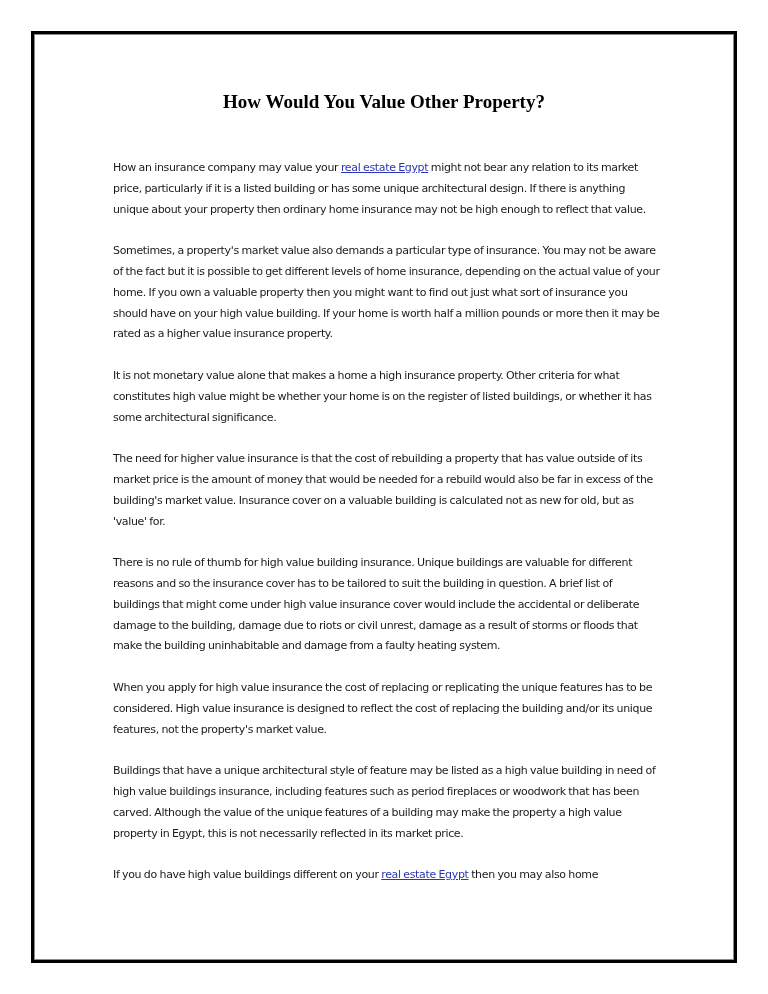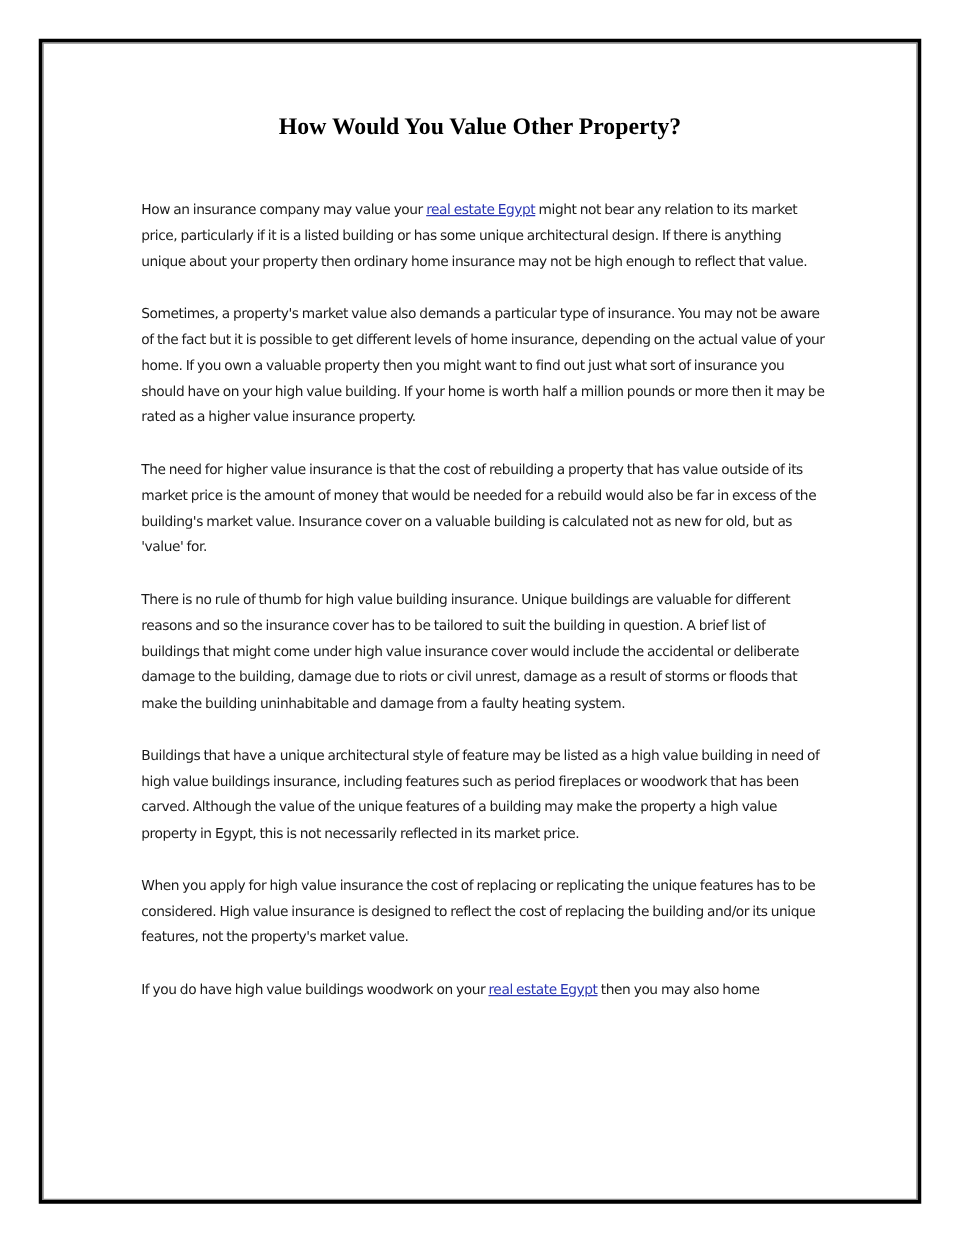--- a/index.html
+++ b/index.html
@@ -45,18 +45,19 @@
 
 <div class="page-frame">
   <div class="page-frame-inner"></div>
 </div>
 
 <h1 class="title">How Would You Value Other Property?</h1>
 
 <div class="content">
   <p><span>How an insurance company may value your </span><a class="link">real estate Egypt</a><span> might not bear any relation to its market price, particularly if it is a listed building or has some unique architectural design. If there is anything unique about your property then ordinary home insurance may not be high enough to reflect that value.</span></p>
   <p>Sometimes, a property's market value also demands a particular type of insurance. You may not be aware of the fact but it is possible to get different levels of home insurance, depending on the actual value of your home. If you own a valuable property then you might want to find out just what sort of insurance you should have on your high value building. If your home is worth half a million pounds or more then it may be rated as a higher value insurance property.</p>
+  <p>It is not monetary value alone that makes a home a high insurance property. Other criteria for what constitutes high value might be whether your home is on the register of listed buildings, or whether it has some architectural significance.</p>
   <p>The need for higher value insurance is that the cost of rebuilding a property that has value outside of its market price is the amount of money that would be needed for a rebuild would also be far in excess of the building's market value. Insurance cover on a valuable building is calculated not as new for old, but as 'value' for.</p>
   <p>There is no rule of thumb for high value building insurance. Unique buildings are valuable for different reasons and so the insurance cover has to be tailored to suit the building in question. A brief list of buildings that might come under high value insurance cover would include the accidental or deliberate damage to the building, damage due to riots or civil unrest, damage as a result of storms or floods that make the building uninhabitable and damage from a faulty heating system.</p>
+  <p>When you apply for high value insurance the cost of replacing or replicating the unique features has to be considered. High value insurance is designed to reflect the cost of replacing the building and/or its unique features, not the property's market value.</p>
   <p>Buildings that have a unique architectural style of feature may be listed as a high value building in need of high value buildings insurance, including features such as period fireplaces or woodwork that has been carved. Although the value of the unique features of a building may make the property a high value property in Egypt, this is not necessarily reflected in its market price.</p>
-  <p>When you apply for high value insurance the cost of replacing or replicating the unique features has to be considered. High value insurance is designed to reflect the cost of replacing the building and/or its unique features, not the property's market value.</p>
-  <p><span>If you do have high value buildings woodwork on your </span><a class="link">real estate Egypt</a><span> then you may also home</span></p>
+  <p><span>If you do have high value buildings different on your </span><a class="link">real estate Egypt</a><span> then you may also home</span></p>
 </div>
 
 </body></html>

